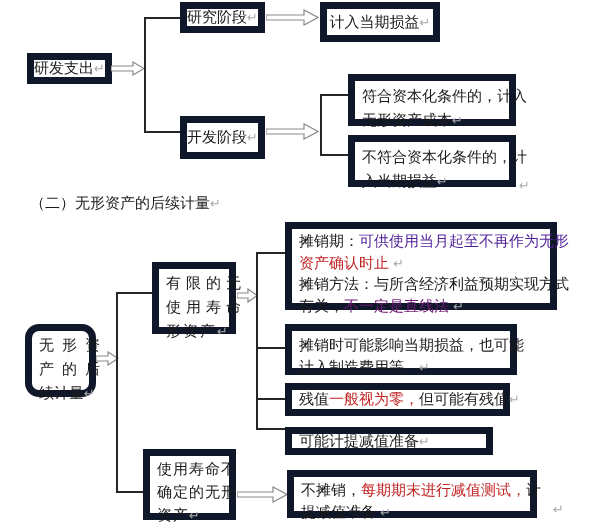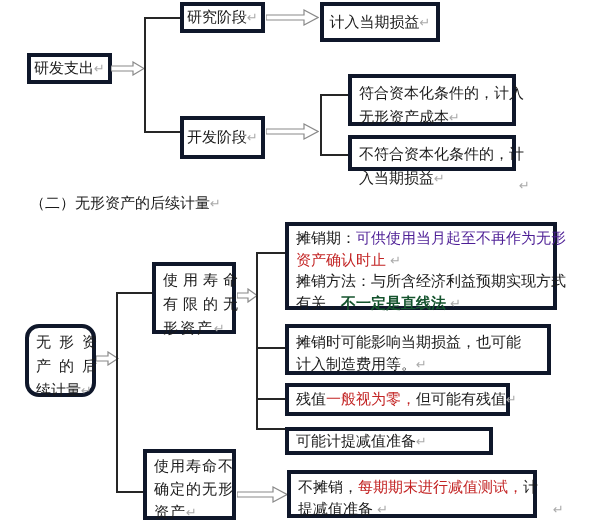--- a/index.html
+++ b/index.html
@@ -2,21 +2,21 @@
 <html><head>
 <meta charset="utf-8">
 <style>
   html,body{margin:0;padding:0;background:#fff;}
   #canvas{
     position:relative;width:613px;height:529px;background:#ffffff;
     font-family:"DejaVu Sans","Liberation Sans",sans-serif;
     color:#1a1a1a;font-size:15px;overflow:hidden;
   }
   .box{
-    position:absolute;border:4px solid #0f172a;background:#fff;
+    position:absolute;border:7px solid #0f172a;background:#fff;
     box-sizing:border-box;line-height:22px;
   }
   .box.center{display:flex;align-items:center;justify-content:center;text-align:center;}
   .box.pad{padding:3px 7px;}
   .tline{white-space:nowrap;}
   .hline{position:absolute;height:1.5px;background:#262626;}
   .vline{position:absolute;width:1.5px;background:#262626;}
   .arrow{position:absolute;}
   .heading{position:absolute;white-space:nowrap;}
   .stray-pil{position:absolute;color:#aaaaaa;font-size:13px;}
@@ -70,21 +70,21 @@
 
   <div class="vline" style="left:320px;top:94px;height:61px;"></div>
   <div class="hline" style="left:320px;top:94px;width:28px;"></div>
   <div class="hline" style="left:320px;top:154px;width:28px;"></div>
 
   <div class="box pad" id="box-dev1" style="left:348px;top:74px;width:168px;height:52px;">
       <div class="tline"><span>符合资本化条件的，计入</span></div>
       <div class="tline"><span>无形资产成本</span><span style="color: rgb(170, 170, 170); font-size: 13px;">↵</span></div>
     </div>
 
-  <div class="box pad" id="box-dev2" style="left:348px;top:135px;width:168px;height:36px;">
+  <div class="box pad" id="box-dev2" style="left:348px;top:135px;width:168px;height:52px;">
       <div class="tline"><span>不符合资本化条件的，计</span></div>
       <div class="tline"><span>入当期损益</span><span style="color: rgb(170, 170, 170); font-size: 13px;">↵</span></div>
     </div>
 
   <span class="stray-pil" style="left:519px;top:178px;">↵</span>
 
   <div class="heading" style="left:30px;top:194px;">
     <span>（二）无形资产的后续计量</span><span style="color:#aaaaaa;font-size:13px;">↵</span>
   </div>
 
@@ -95,43 +95,43 @@
     </div>
 
   <svg class="arrow" style="left:96px;top:351px;" width="23" height="15" viewBox="0 0 23 15">
     <path d="M0 5 H12 V1 L22 7.5 L12 14 V10 H0 Z" fill="#ffffff" stroke="#8a8a8a" stroke-width="1.2"></path>
   </svg>
 
   <div class="vline" style="left:116px;top:292px;height:200px;"></div>
   <div class="hline" style="left:116px;top:292px;width:37px;"></div>
 
   <div class="box pad" id="box-limited" style="left:152px;top:262px;width:84px;height:72px;padding-top:2px;">
+      <div class="tline"><span>有限的无</span></div>
       <div class="tline"><span>使用寿命</span></div>
-      <div class="tline"><span>有限的无</span></div>
       <div class="tline"><span>形资产</span><span style="color: rgb(170, 170, 170); font-size: 13px;">↵</span></div>
     </div>
 
   <svg class="arrow" style="left:237px;top:288px;" width="21" height="15" viewBox="0 0 21 15">
     <path d="M0 5 H11 V1 L20 7.5 L11 14 V10 H0 Z" fill="#ffffff" stroke="#8a8a8a" stroke-width="1.2"></path>
   </svg>
 
   <div class="vline" style="left:256px;top:252px;height:178px;"></div>
   <div class="hline" style="left:256px;top:252px;width:29px;"></div>
   <div class="hline" style="left:256px;top:347px;width:29px;"></div>
   <div class="hline" style="left:256px;top:398px;width:29px;"></div>
   <div class="hline" style="left:256px;top:428px;width:29px;"></div>
 
   <div class="box pad" id="box-r1" style="left:285px;top:222px;width:272px;height:88px;padding-top:2px;">
       <div class="tline"><span>摊销期：</span><span style="color: #4c1d95;">可供使用当月起至不再作为无形</span></div>
       <div class="tline"><span style="color: rgb(195, 36, 36);">资产确认时止</span><span style="color: rgb(170, 170, 170); font-size: 13px;"> ↵</span></div>
       <div class="tline"><span>摊销方法：与所含经济利益预期实现方式</span></div>
-      <div class="tline"><span>有关，</span><span style="color: #14532d; font-weight: bold;">不一定是直线法</span><span style="color: rgb(170, 170, 170); font-size: 13px;"> ↵</span></div>
+      <div class="tline"><span>有关，</span><span style="color: #701a75;">不一定是直线法</span><span style="color: rgb(170, 170, 170); font-size: 13px;"> ↵</span></div>
     </div>
 
-  <div class="box pad" id="box-r2" style="left:285px;top:324px;width:266px;height:51px;">
+  <div class="box pad" id="box-r2" style="left:285px;top:324px;width:232px;height:51px;">
       <div class="tline"><span>摊销时可能影响当期损益，也可能</span></div>
       <div class="tline"><span>计入制造费用等。</span><span style="color: rgb(170, 170, 170); font-size: 13px;">↵</span></div>
     </div>
 
   <div class="box pad center" id="box-r3" style="left:285px;top:383px;width:225px;height:33px;justify-content:flex-start;">
       <div class="tline"><span>残值</span><span style="color: rgb(195, 36, 36);">一般视为零，</span><span>但可能有残值</span><span style="color: rgb(170, 170, 170); font-size: 13px;">↵</span></div>
     </div>
 
   <div class="box pad center" id="box-r4" style="left:285px;top:427px;width:208px;height:28px;justify-content:flex-start;">
       <div class="tline"><span>可能计提减值准备</span><span style="color: rgb(170, 170, 170); font-size: 13px;">↵</span></div>

